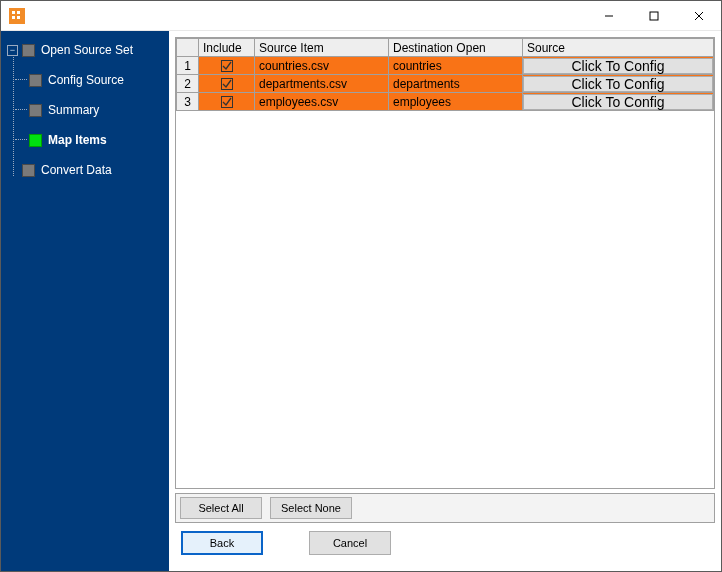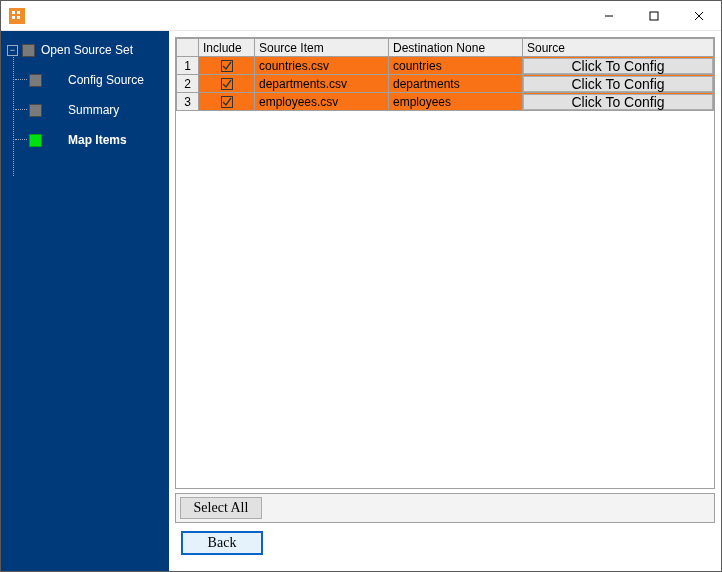--- a/index.html
+++ b/index.html
@@ -65,21 +65,21 @@
     font-size: 12px;
     position: relative;
   }
   .tree-node {
     display: flex;
     align-items: center;
     height: 22px;
     margin-bottom: 8px;
     position: relative;
   }
-  .tree-node.child { margin-left: 22px; gap: 20px; }
+  .tree-node.child { margin-left: 22px; }
   .tree-box {
     width: 13px; height: 13px;
     background: #7a7a7a;
     border: 1px solid #4a4a4a;
     margin-right: 6px;
     flex-shrink: 0;
   }
   .tree-box.active {
     background: #00e010;
     border-color: #00a000;
@@ -182,22 +182,22 @@
     background: #f3f3f3;
     padding: 3px 4px;
     display: flex;
     gap: 8px;
   }
   .btn {
     min-width: 82px;
     height: 22px;
     background: #e1e1e1;
     border: 1px solid #adadad;
-    font-family: Liberation Serif, serif;
-    font-size: 14px;
+    font-family: Liberation Sans, sans-serif;
+    font-size: 11px;
     padding: 0 10px;
     cursor: default;
   }
   .footer {
     padding: 8px 6px 10px 6px;
     display: flex;
     gap: 46px;
   }
   .footer .btn { min-width: 82px; height: 24px; }
   .btn.primary {
@@ -254,38 +254,43 @@
         <span class="tree-box"></span>
         <span class="tree-label">Summary</span>
       </div>
 
       <div class="tree-node child">
         <span class="tree-line-h"></span>
         <span class="tree-box active"></span>
         <span class="tree-label active">Map Items</span>
       </div>
 
+      <div class="tree-node">
+        <span class="tree-expander" style="visibility:hidden"></span>
+        <span class="tree-box"></span>
+        <span class="tree-label">Convert Data</span>
+      </div>
     </div>
 
     <div class="main">
       <div class="grid-wrap">
         <table class="grid">
           <colgroup>
             <col class="col-corner">
               <col class="col-include">
               <col class="col-source">
               <col class="col-dest">
               <col class="col-fields">
           </colgroup>
           <thead>
             <tr>
               <th></th>
               <th>Include</th>
               <th>Source Item</th>
-              <th>Destination None</th>
+              <th>Destination Open</th>
               <th>Source</th>
             </tr>
           </thead>
           <tbody id="grid-body">
               <tr>
                 <td class="rowhead">1</td>
                 <td class="cell-center"><span class="chk">
                     <svg width="10" height="10">
                       <polyline points="1,5 4,8 9,1" fill="none" stroke="#333" stroke-width="1.3"></polyline>
                     </svg>
@@ -321,21 +326,23 @@
                 <td class="btncell">
                   <div class="btn-config">Click To Config</div>
                 </td>
               </tr>
             </tbody>
         </table>
       </div>
 
       <div class="selection-bar">
         <button class="btn">Select All</button>
+        <button class="btn">Select None</button>
       </div>
 
       <div class="footer">
         <button class="btn primary">Back</button>
+        <button class="btn">Cancel</button>
       </div>
     </div>
 
   </div>
 </div>
 
 </body></html>

